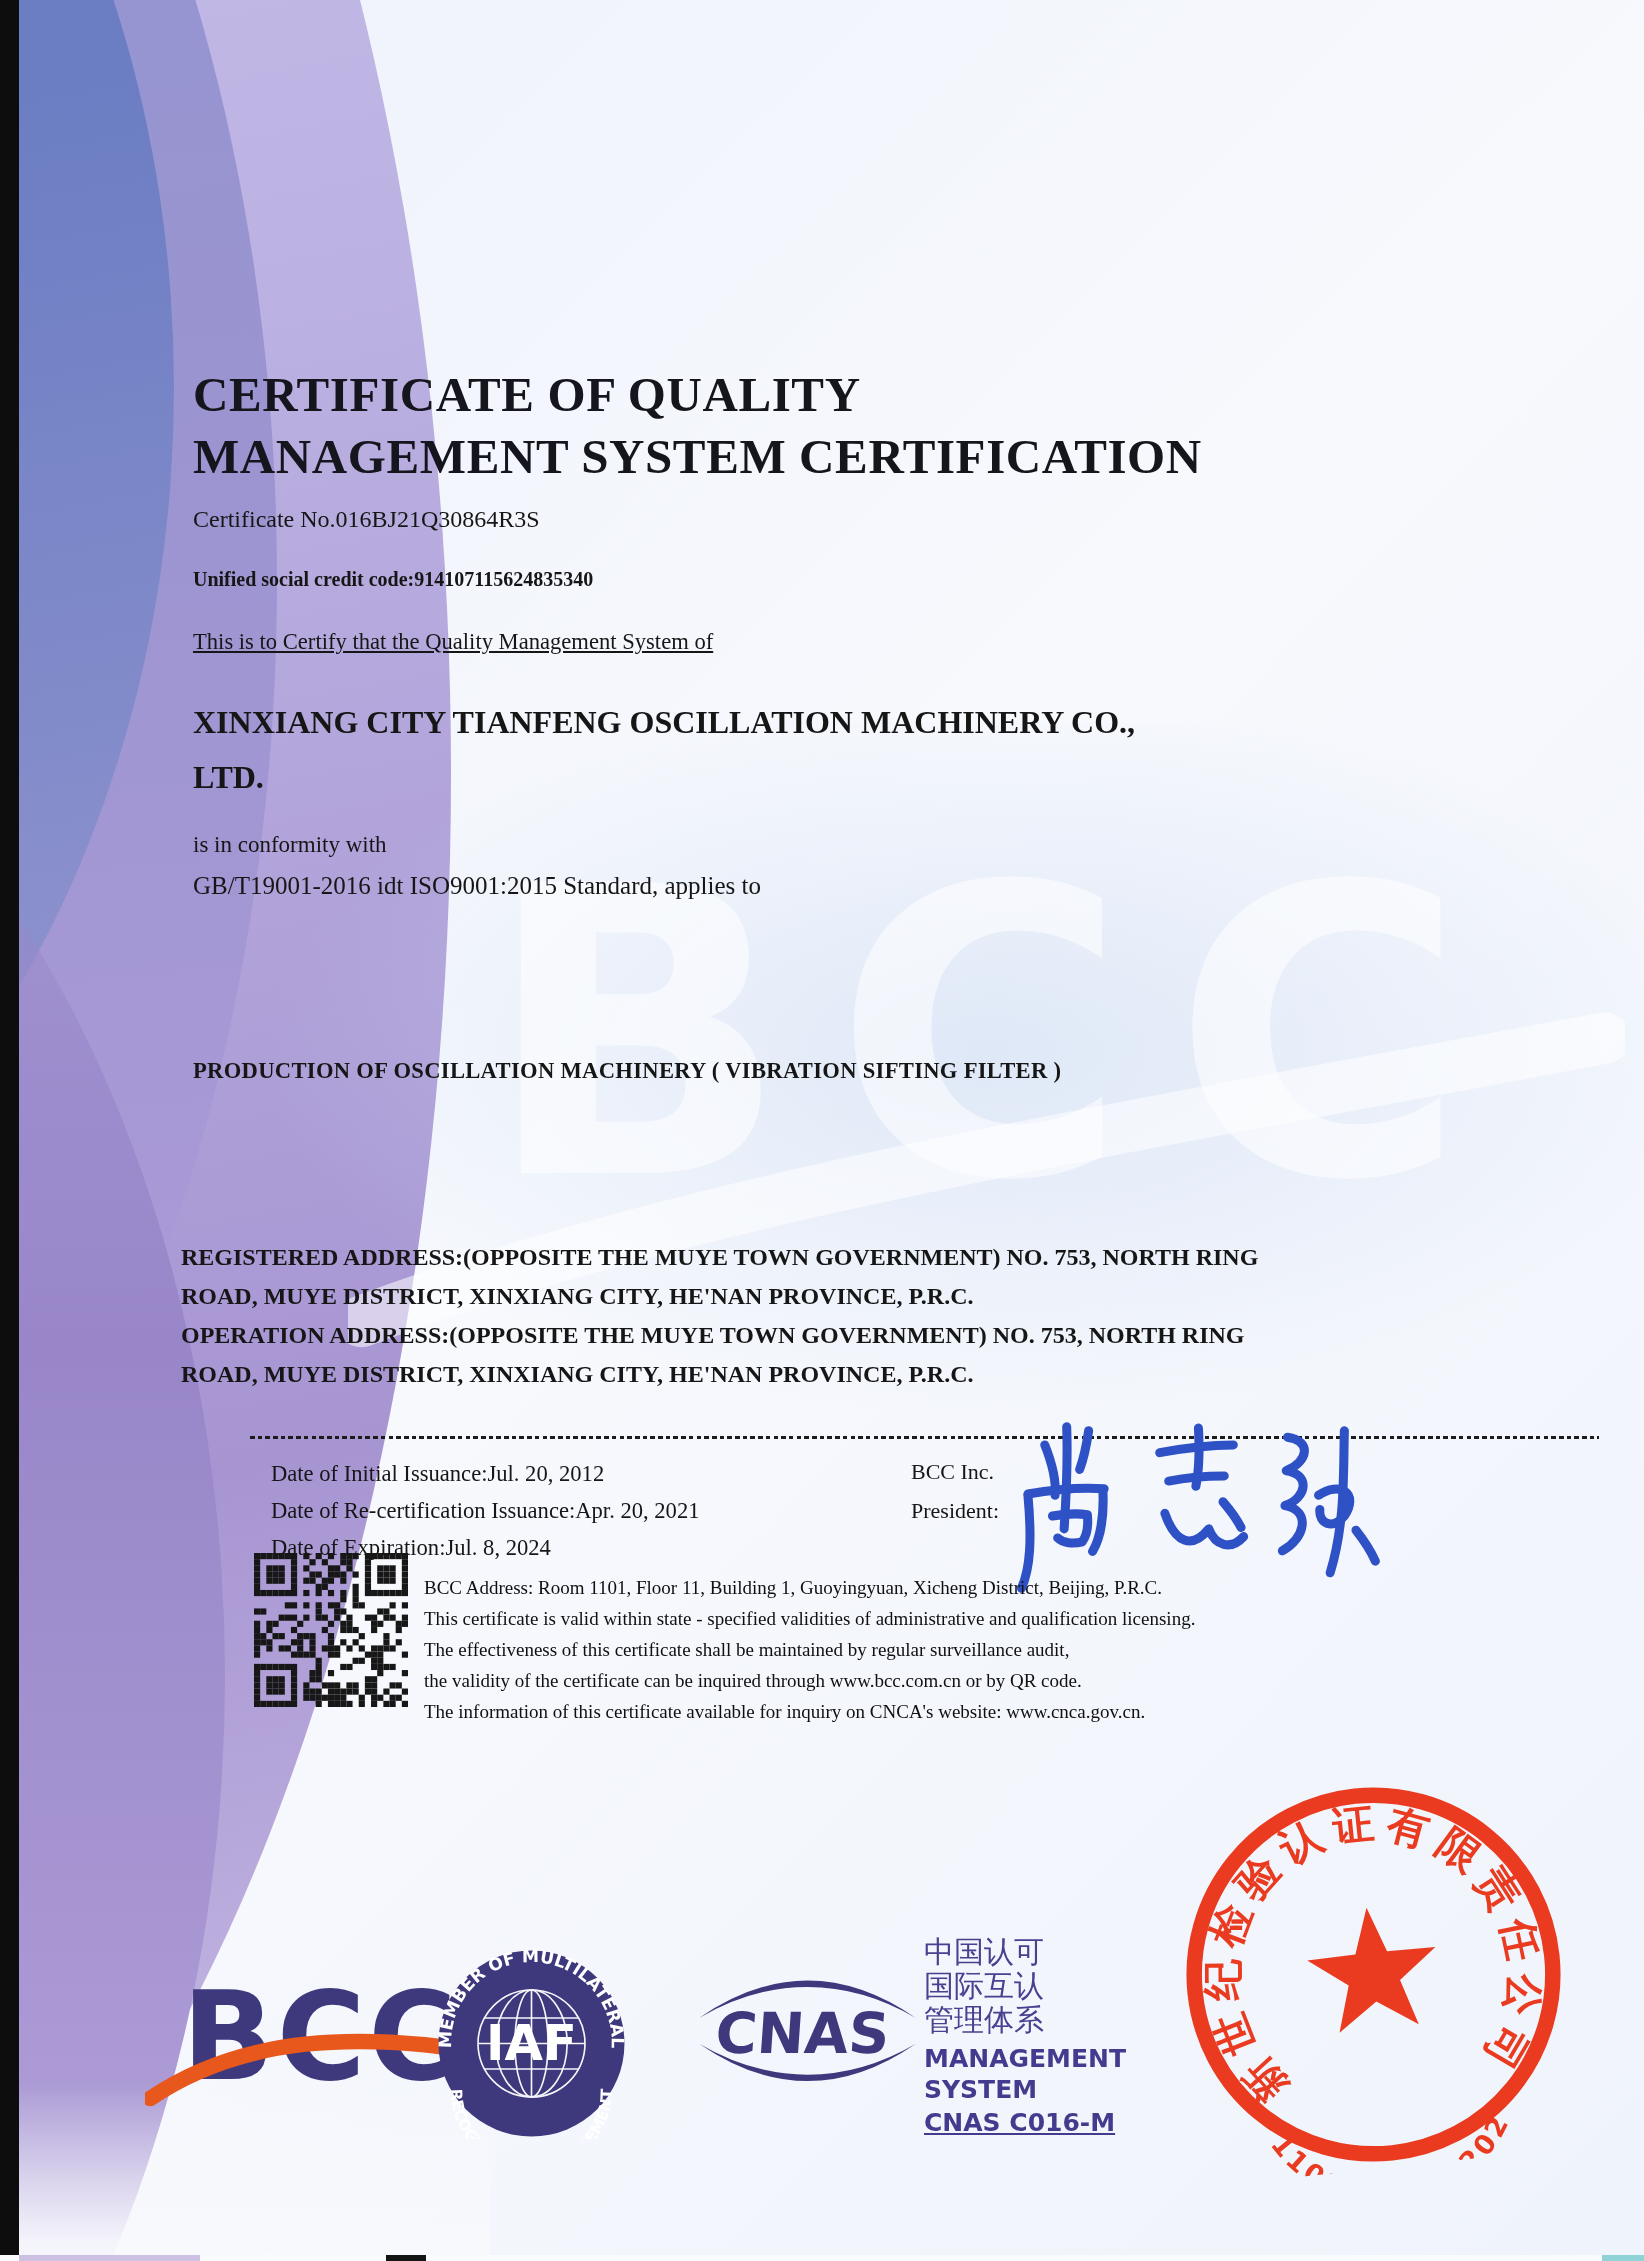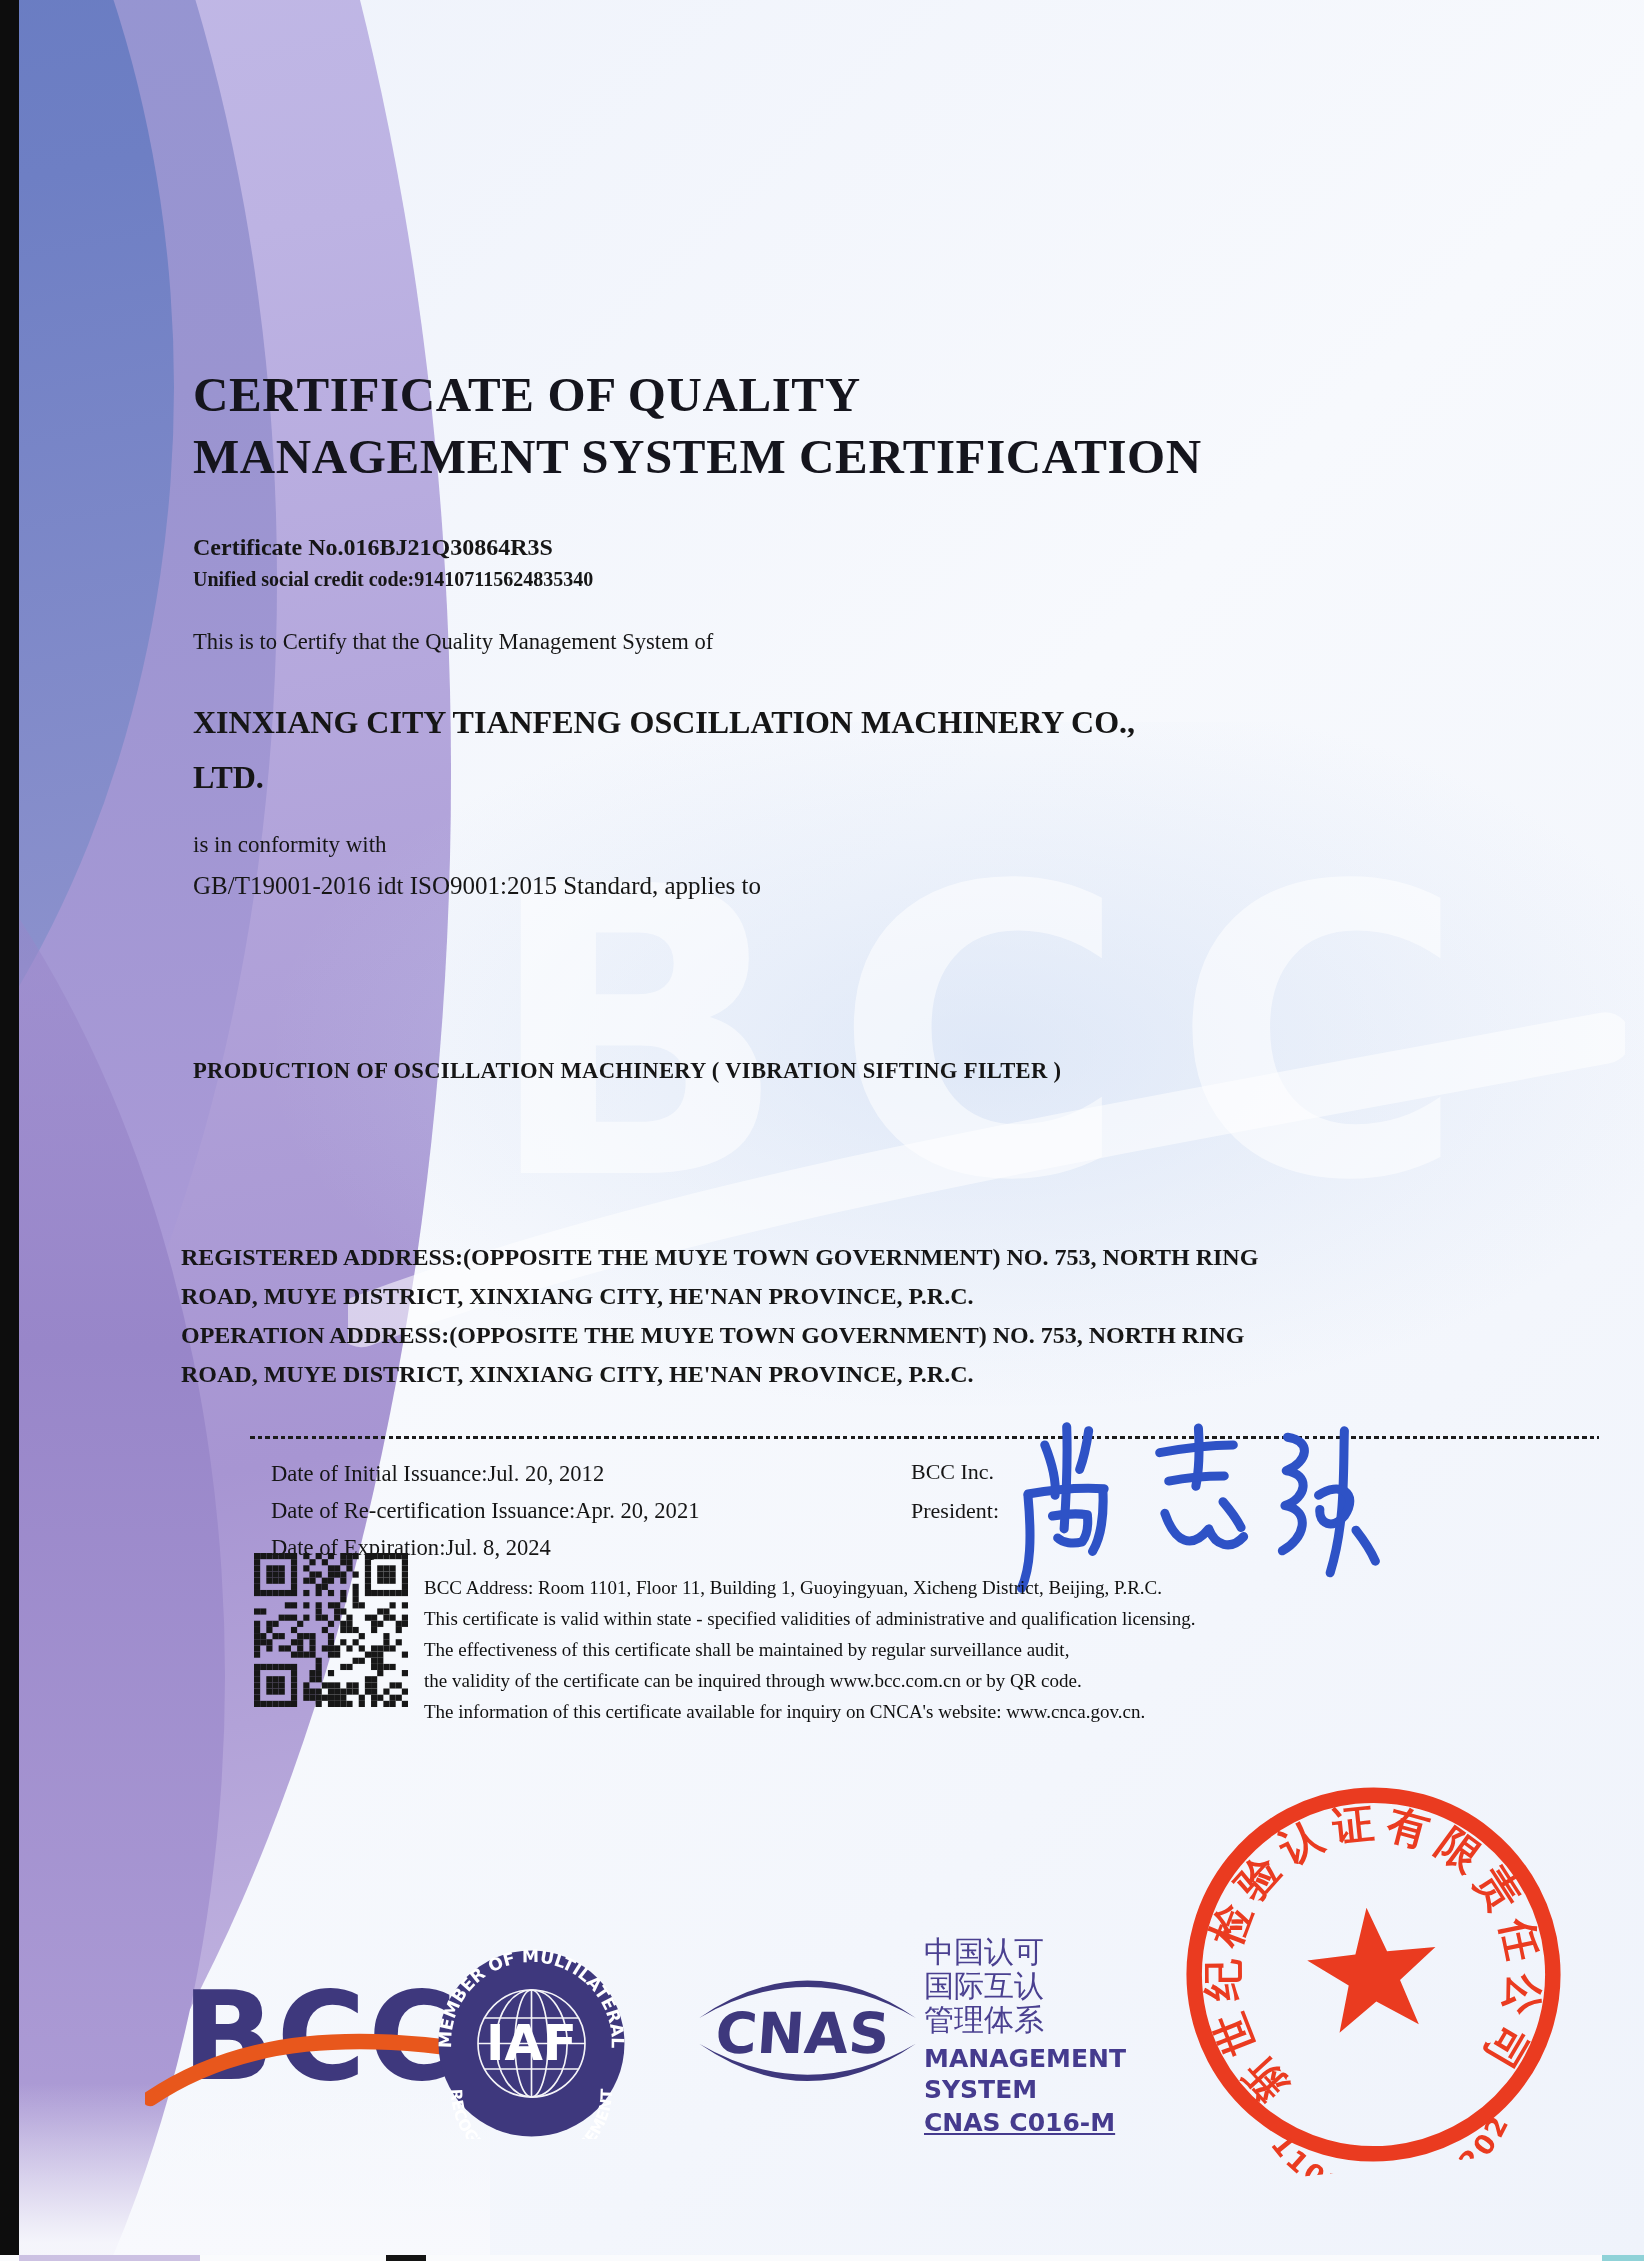--- a/index.html
+++ b/index.html
@@ -30,23 +30,23 @@
   .center-tint{left:277px;top:722px;width:1367px;height:684px;
       background:radial-gradient(ellipse at 52% 48%,rgba(200,216,242,.5),rgba(200,216,242,0) 72%);}
   
   .watermark{left:484px;top:809px;width:1129px;height:451px;
       font-family:"DejaVu Sans",sans-serif;font-weight:900;font-size:400px;line-height:451px;
       letter-spacing:45px;color:rgba(255,255,255,.55);white-space:nowrap;}
   .wm-swoosh{left:348px;top:922px;}
   
   .ctr{text-align:left;}
   .title{left:193px;top:364px;width:1348px;font-size:49px;font-weight:bold;line-height:62px;color:#15151d;letter-spacing:0.6px;}
-  .certno{left:193px;top:534px;width:1348px;font-size:24px;font-weight:bold;}
+  .certno{left:193px;top:506px;width:1348px;font-size:24px;font-weight:normal;}
   .credit{left:193px;top:568px;width:1348px;font-size:20px;font-weight:bold;}
-  .certify{left:193px;top:629px;width:1348px;font-size:22.6px;}
+  .certify{left:193px;top:629px;width:1348px;font-size:22.6px;text-decoration:underline;}
   .company{left:193px;top:695px;width:1348px;font-size:32px;font-weight:bold;line-height:55px;}
   .conformity{left:193px;top:832px;width:1348px;font-size:23px;}
   .standard{left:193px;top:872px;width:1348px;font-size:25px;}
   .scope{left:193px;top:1058px;width:1348px;font-size:22.6px;font-weight:600;letter-spacing:0.3px;}
   .addresses{left:181px;top:1238px;width:1374px;font-size:24px;font-weight:600;line-height:39px;}
   .divider{left:250px;top:1436px;width:1349px;height:3.2px;
       background:repeating-linear-gradient(90deg,#1c1c1c 0 4.5px,rgba(0,0,0,0) 4.5px 7.7px);}
   .dates{left:271px;top:1455px;width:619px;font-size:22.6px;line-height:37px;}
   .issuer{left:911px;top:1452px;width:258px;font-size:22px;line-height:39px;}
   .signature{left:1006px;top:1419px;}

